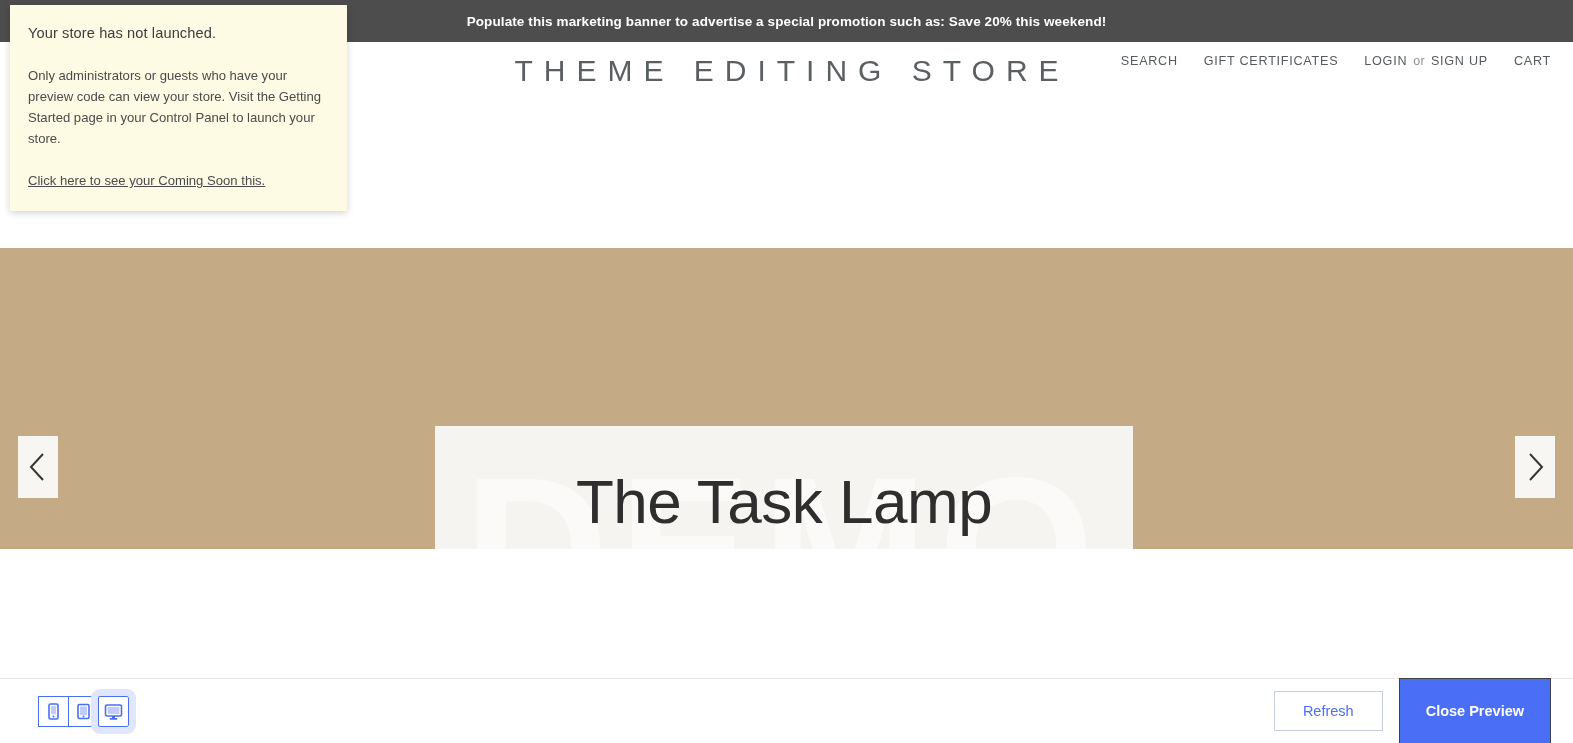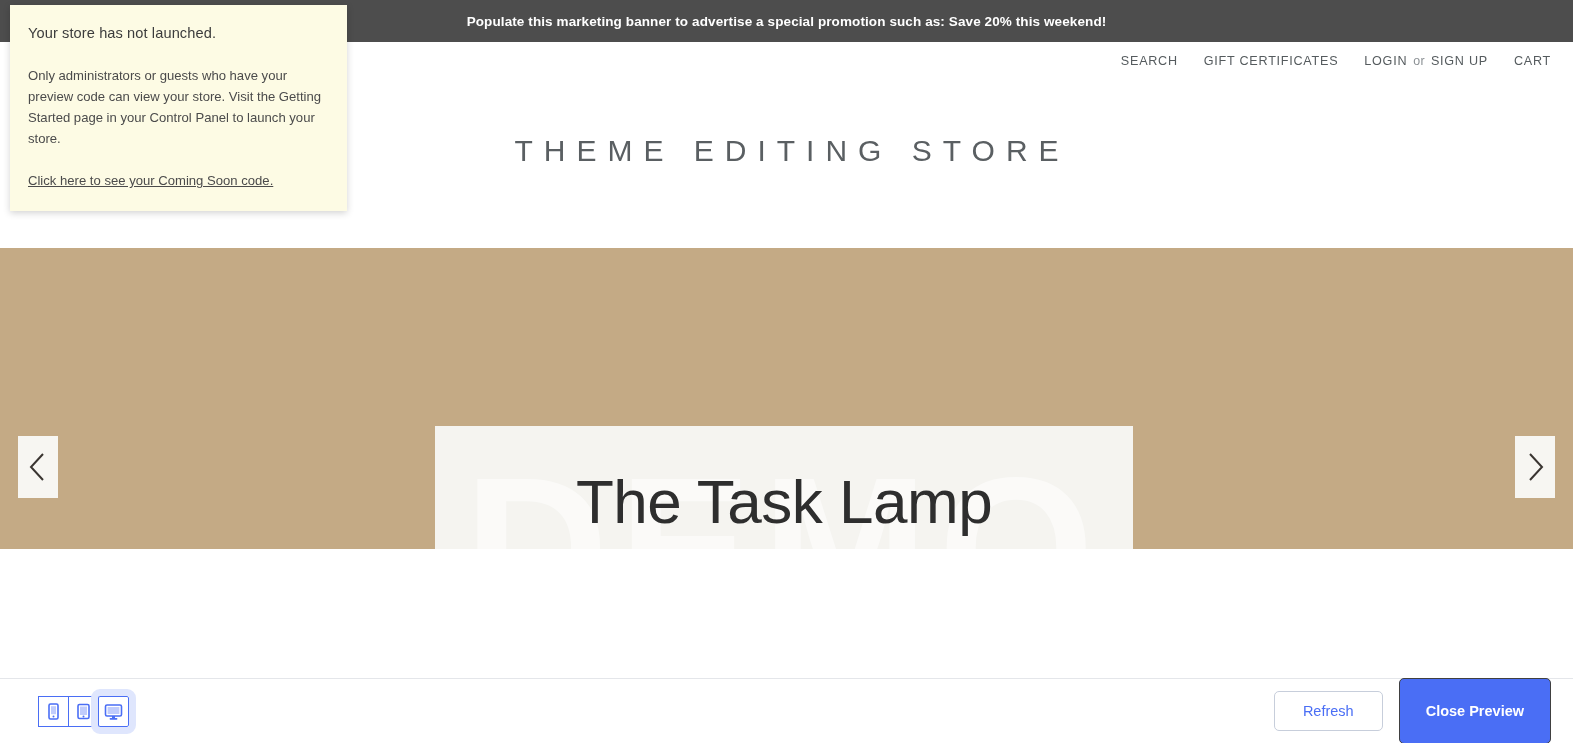--- a/index.html
+++ b/index.html
@@ -72,21 +72,21 @@
     letter-spacing: .3px;
     font-size: 12.4px;
   }
   .login-group { display: flex; align-items: center; gap: 6px; }
 
   .store-logo {
     position: absolute;
     top: 0; left: 0; right: 0;
     height: 206px;
     display: flex;
-    align-items: center;
+    align-items: flex-start;
     justify-content: center;
     padding-top: 12px;
   }
   .store-logo-text {
     font-size: 30px;
     font-weight: 300;
     letter-spacing: 11px;
     color: #5a5f62;
     text-indent: 11px;
     white-space: nowrap;
@@ -266,21 +266,21 @@
     position: relative;
     z-index: 2;
     border-radius: 2px;
   }
   .device-btn svg { display: block; }
 
   .toolbar-actions { display: flex; align-items: center; gap: 16px; }
   .btn {
     font-family: "Liberation Sans", sans-serif;
     font-size: 14.5px;
-    border-radius: 5px;
+    border-radius: 0;
     cursor: pointer;
     white-space: nowrap;
   }
   .btn-refresh {
     background: #ffffff;
     color: #4a6ef5;
     border: 1px solid #c7cedb;
     padding: 11px 28px;
   }
   .btn-close-preview {
@@ -405,21 +405,21 @@
       <div class="hero-arrow next">
         <svg width="20" height="32" viewBox="0 0 20 32">
           <polyline points="5,3 17,16 5,29" fill="none" stroke="#3a3531" stroke-width="2"></polyline>
         </svg>
       </div>
     </div>
 
     <div class="launch-notice">
       <div class="launch-notice-title">Your store has not launched.</div>
       <div class="launch-notice-body">Only administrators or guests who have your preview code can view your store. Visit the Getting Started page in your Control Panel to launch your store.</div>
-      <a class="launch-notice-link">Click here to see your Coming Soon code.</a>
+      <a class="launch-notice-link">Click here to see your Coming Soon this.</a>
     </div>
 
   </div>
 
   <div class="preview-toolbar">
 
     <div class="device-switcher">
       <div class="device-btn">
         <svg width="17" height="19" viewBox="0 0 17 19">
           <rect x="4" y="2" width="9" height="15" rx="1.5" fill="none" stroke="#4a6ef5" stroke-width="1.6"></rect>

